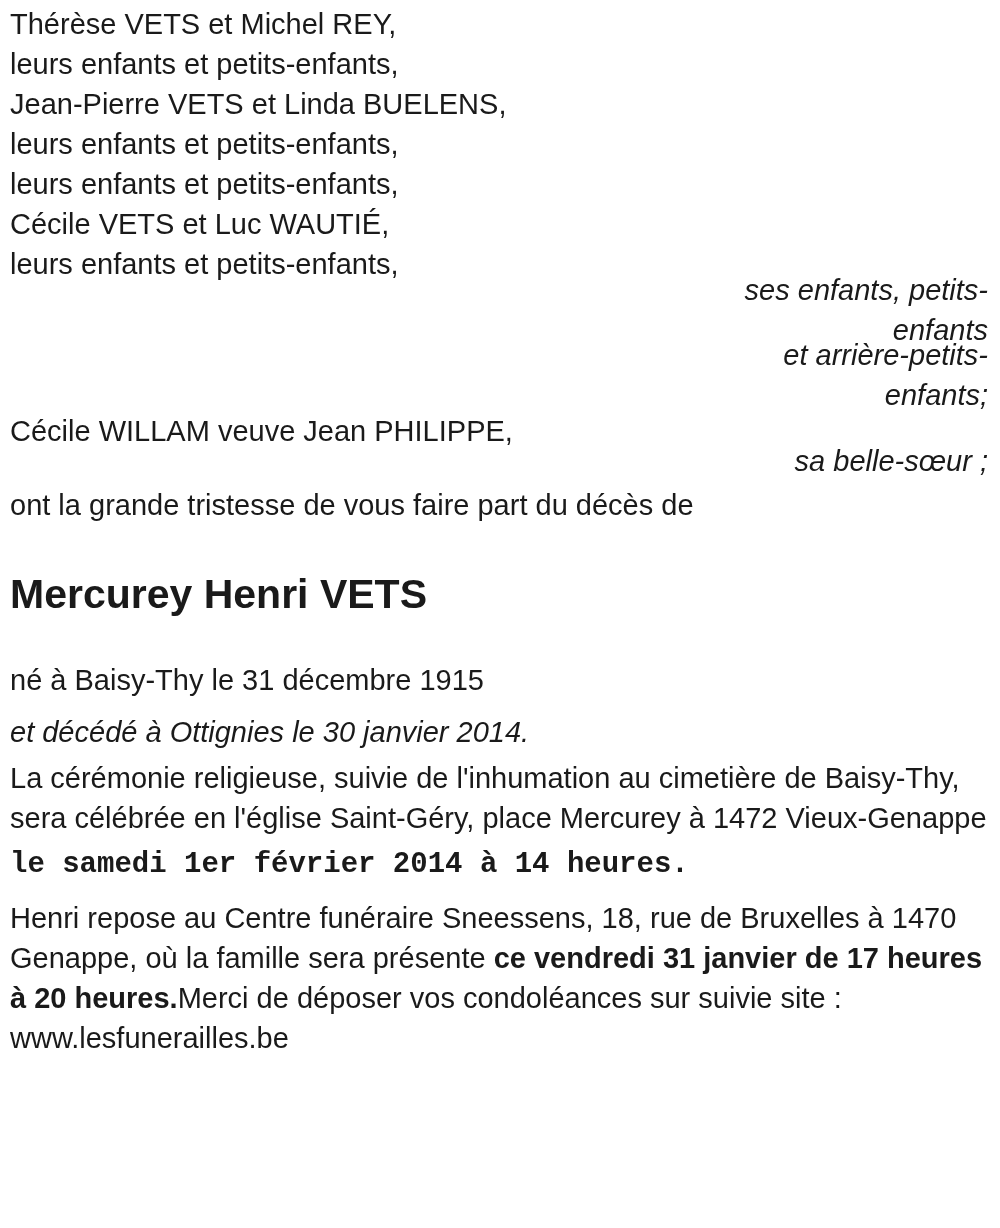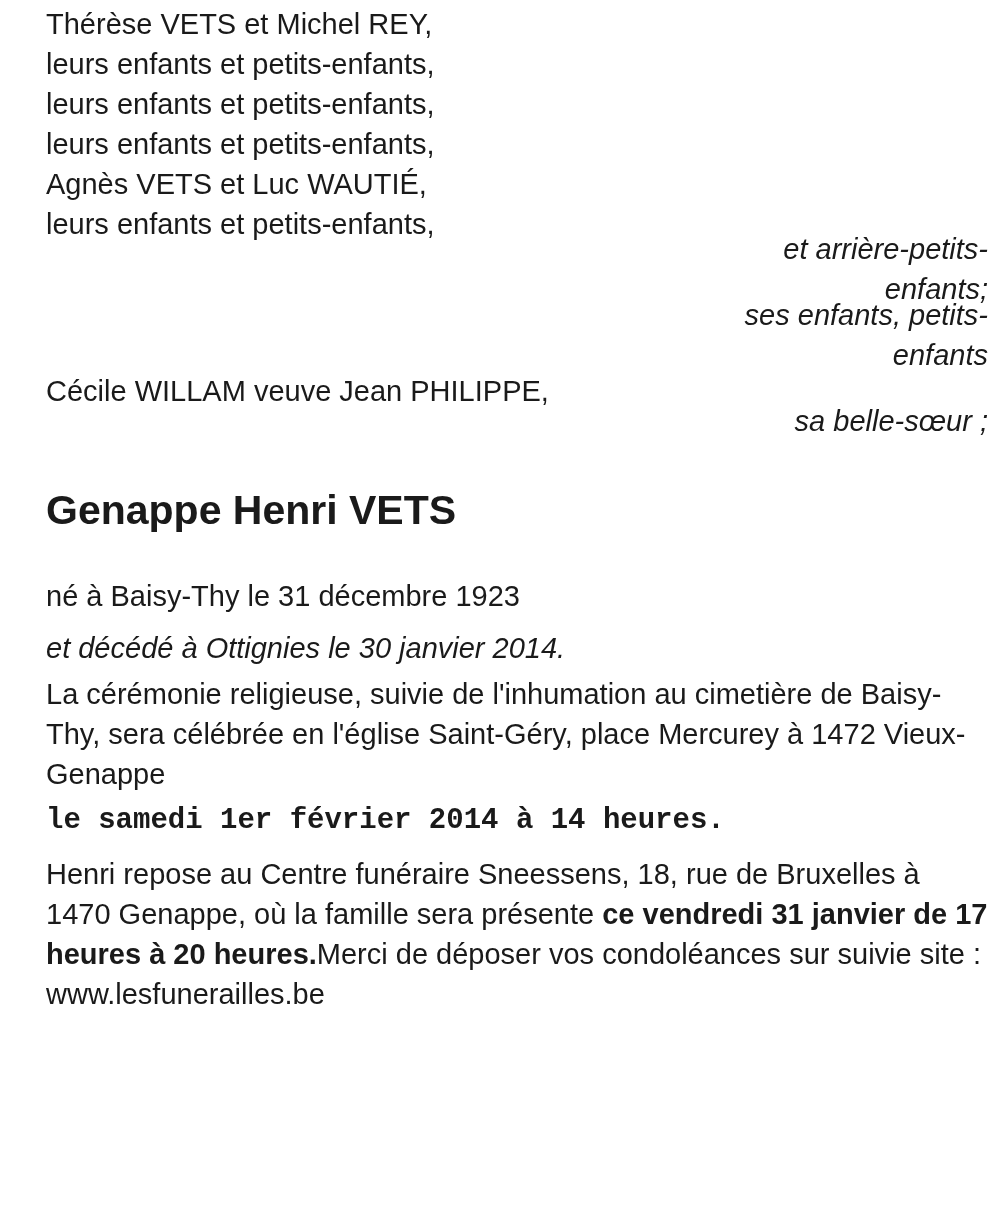--- a/index.html
+++ b/index.html
@@ -11,24 +11,23 @@
     background: var(--bg-color);
     color: var(--text-color);
   }
   body {
     width: 1000px;
     height: 1228px;
     overflow: hidden;
     font-family: "Liberation Sans", sans-serif;
   }
   .notice {
-    padding: 4px 12px 0 18px;
+    padding: 4px 12px 0 10px;
     font-size: 29px;
     line-height: 40px;
-    margin-left: 28px;
   }
   .line { white-space: nowrap; }
   
   .rel {
     font-style: italic;
     text-align: right;
   }
   .rel-wrap-a {
     width: 280px;
     margin-left: auto;
@@ -57,37 +56,39 @@
   .seg-bold   { font-weight: bold; }
 </style>
 </head>
 <body>
 
 <main class="notice">
 
   <section>
     <div class="line">Thérèse VETS et Michel REY,</div>
     <div class="line">leurs enfants et petits-enfants,</div>
+    <div class="line">Jean-Pierre VETS et Linda BUELENS,</div>
     <div class="line">leurs enfants et petits-enfants,</div>
     <div class="line">leurs enfants et petits-enfants,</div>
-    <div class="line">Agnès VETS et Luc WAUTIÉ,</div>
+    <div class="line">Cécile VETS et Luc WAUTIÉ,</div>
     <div class="line">leurs enfants et petits-enfants,</div>
 
+    <div class="rel rel-wrap-a">ses enfants, petits-enfants</div>
     <div class="rel rel-wrap-b">et arrière-petits-enfants;</div>
-    <div class="rel rel-wrap-a">ses enfants, petits-enfants</div>
 
     <div class="line p-cecile">Cécile WILLAM veuve Jean PHILIPPE,</div>
     <div class="rel rel-sister">sa belle-sœur ;</div>
   </section>
 
+  <p class="p-ont">ont la grande tristesse de vous faire part du décès de</p>
 
-  <h1 class="deceased">Genappe Henri VETS</h1>
+  <h1 class="deceased">Mercurey Henri VETS</h1>
 
 
-  <p class="p-ne">né à Baisy-Thy le 31 décembre 1923</p>
+  <p class="p-ne">né à Baisy-Thy le 31 décembre 1915</p>
   <p class="p-decede">et décédé à Ottignies le 30 janvier 2014.</p>
 
   <p class="p-ceremonie">La cérémonie religieuse, suivie de l'inhumation au cimetière de Baisy-Thy, sera célébrée en l'église Saint-Géry, place Mercurey à 1472 Vieux-Genappe</p>
 
   <p class="p-samedi">le samedi 1er février 2014 à 14 heures.</p>
 
   <p class="p-repose"><span>Henri repose au Centre funéraire Sneessens, 18, rue de Bruxelles à 1470 Genappe, où la famille sera présente </span><span class="seg-bold">ce vendredi 31 janvier de 17 heures à 20 heures.</span><span>Merci de déposer vos condoléances sur suivie site : </span><span>www.lesfunerailles.be</span></p>
 
 </main>
 

